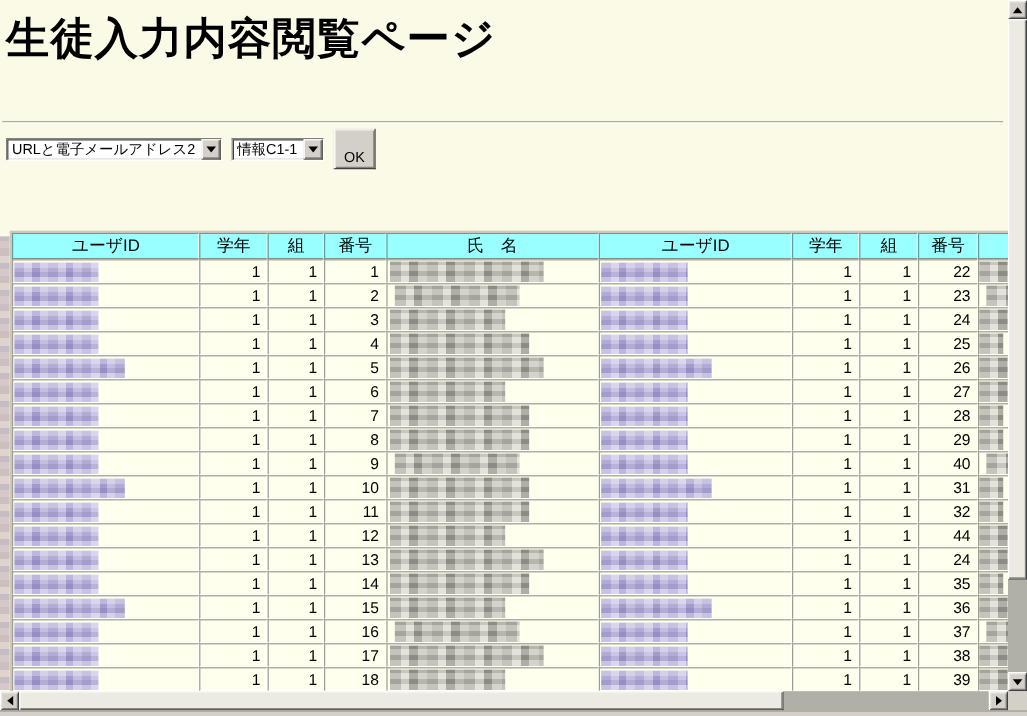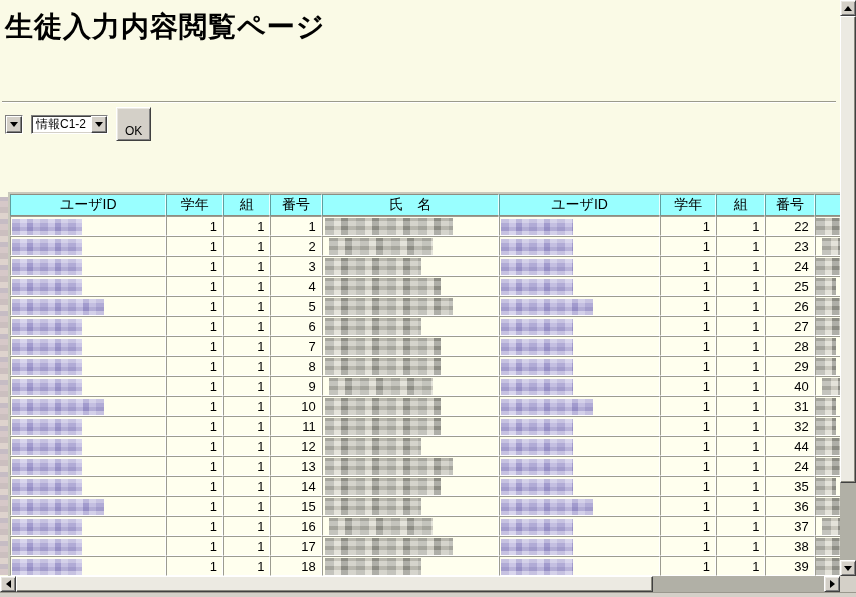--- a/index.html
+++ b/index.html
@@ -4,21 +4,21 @@
 <style>
   html,body{margin:0;padding:0;}
   body{
     width:856px;height:597px;overflow:hidden;position:relative;
     background:var(--page-background,#fafae6);
     font-family:"Liberation Sans","DejaVu Sans",sans-serif;
     color:#000;
   }
   
   .viewport{position:absolute;left:0;top:0;width:840px;height:576px;overflow:hidden;}
-  .page-title{margin:8px 0 0 5px;font-size:28px;font-weight:bold;letter-spacing:1px;font-family:Liberation Serif, serif;}
+  .page-title{margin:8px 0 0 5px;font-size:36px;font-weight:bold;letter-spacing:1px;font-family:Liberation Serif, serif;}
   .school{position:absolute;top:57px;right:6px;font-size:14px;}
   .rule{position:absolute;top:93px;left:2px;right:4px;height:0;
         border:0;border-top:1px solid #9a9a8c;border-bottom:1px solid #ffffff;}
   
   .toolbar{position:absolute;top:107px;left:5px;display:flex;align-items:center;gap:8px;}
   .dropdown{
     height:19px;display:inline-flex;align-items:stretch;background:#fff;box-sizing:border-box;
     border-top:1px solid #808080;border-left:1px solid #808080;
     border-bottom:1px solid #fff;border-right:1px solid #fff;
     box-shadow:inset 1px 1px 0 #404040, inset -1px -1px 0 #d4d0c8;
@@ -129,26 +129,27 @@
 </style>
 </head>
 <body>
 
 <div class="viewport">
   <h1 class="page-title">生徒入力内容閲覧ページ</h1>
   <hr class="rule">
 
   <div class="toolbar">
     <div class="dropdown">
+      <span class="val">URLと電子メールアドレス2</span>
       <span class="dd-btn">
         <span class="tri-down"></span>
       </span>
     </div>
     <div class="dropdown">
-      <span class="val">情報C1-2</span>
+      <span class="val">情報C1-1</span>
       <span class="dd-btn">
         <span class="tri-down"></span>
       </span>
     </div>
     <button class="ok-btn">OK</button>
   </div>
 
 
   <div class="table-wrap">
     <table class="results">

